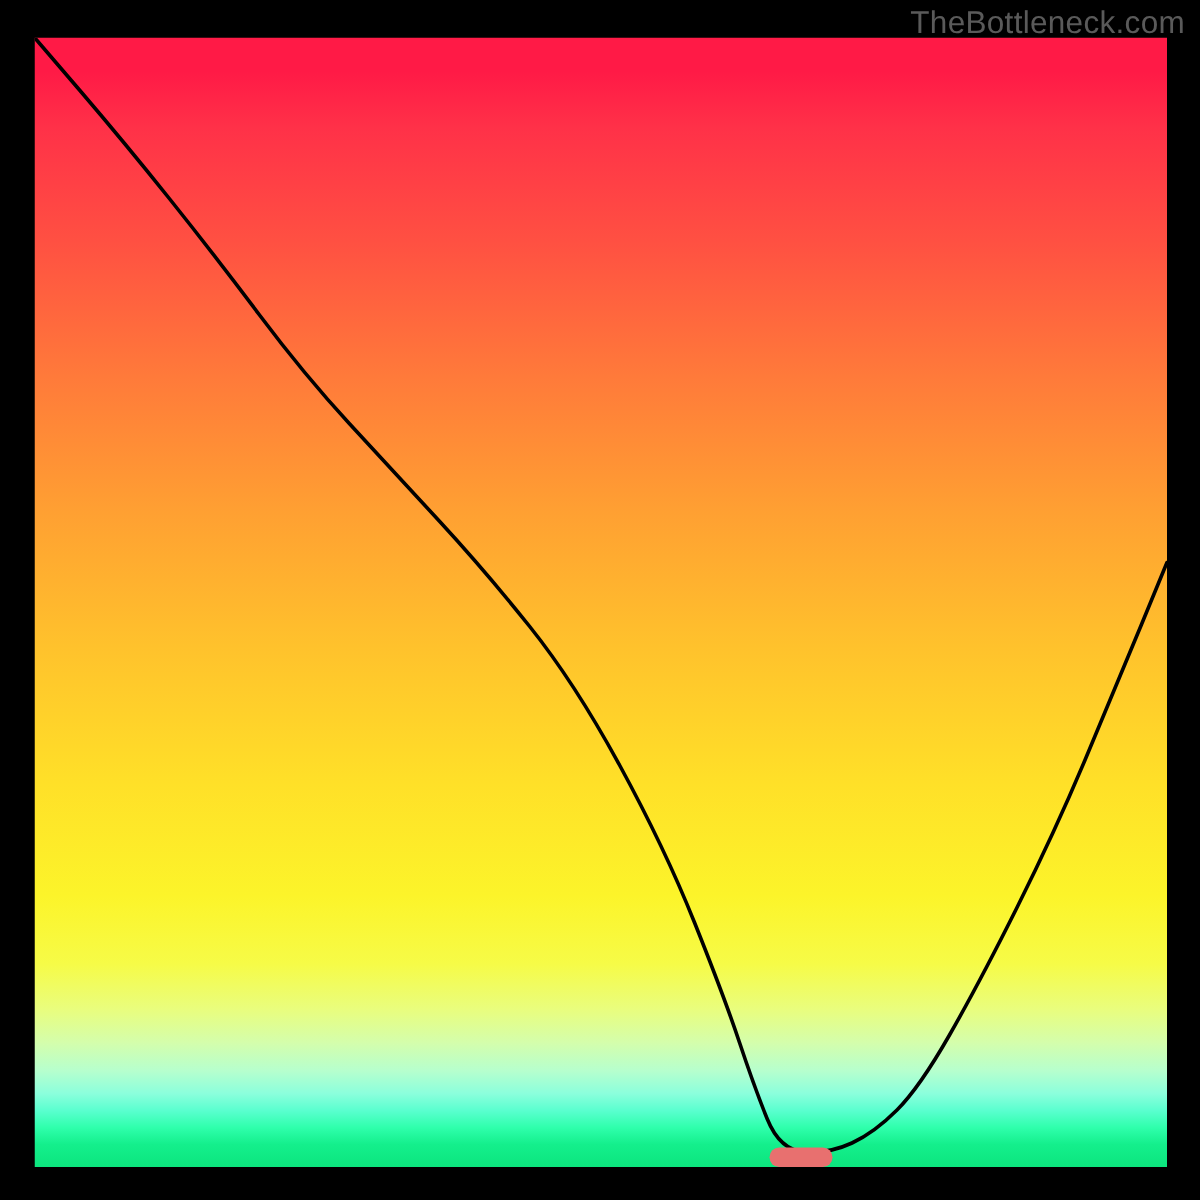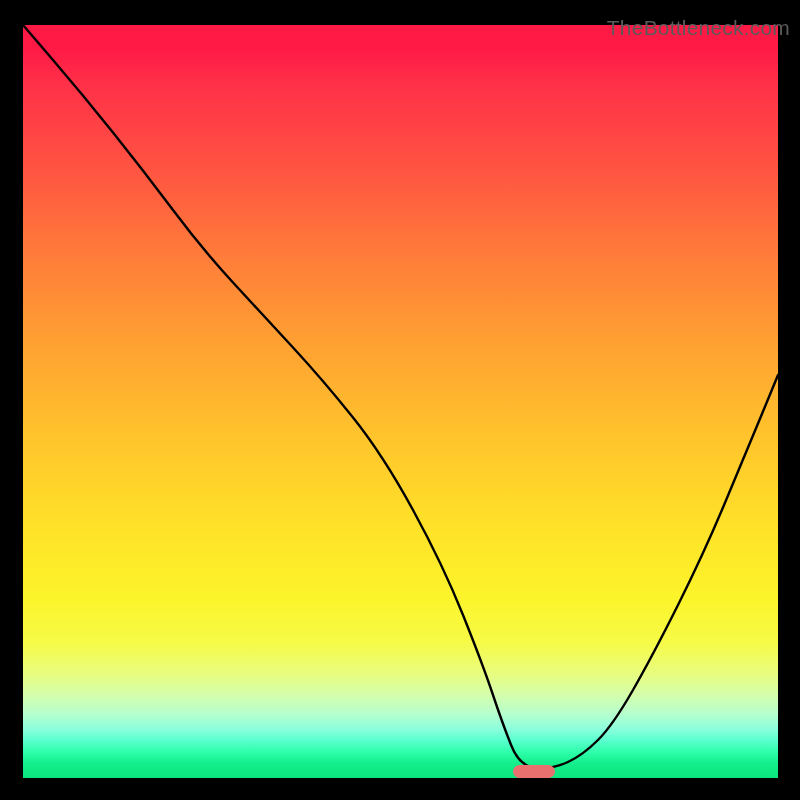--- a/index.html
+++ b/index.html
@@ -12,21 +12,21 @@
     font-family: Arial, Helvetica, sans-serif;
   }
   .outer {
     position: relative;
     width: 800px;
     height: 800px;
     background: #000;
   }
   .watermark {
     position: absolute;
-    top: 16px;
+    top: 4px;
     right: 10px;
     color: #5a5a5a;
     font-size: 21px;
     font-weight: 500;
     letter-spacing: 0.2px;
     z-index: 10;
   }
   .plot {
     position: absolute;
     

